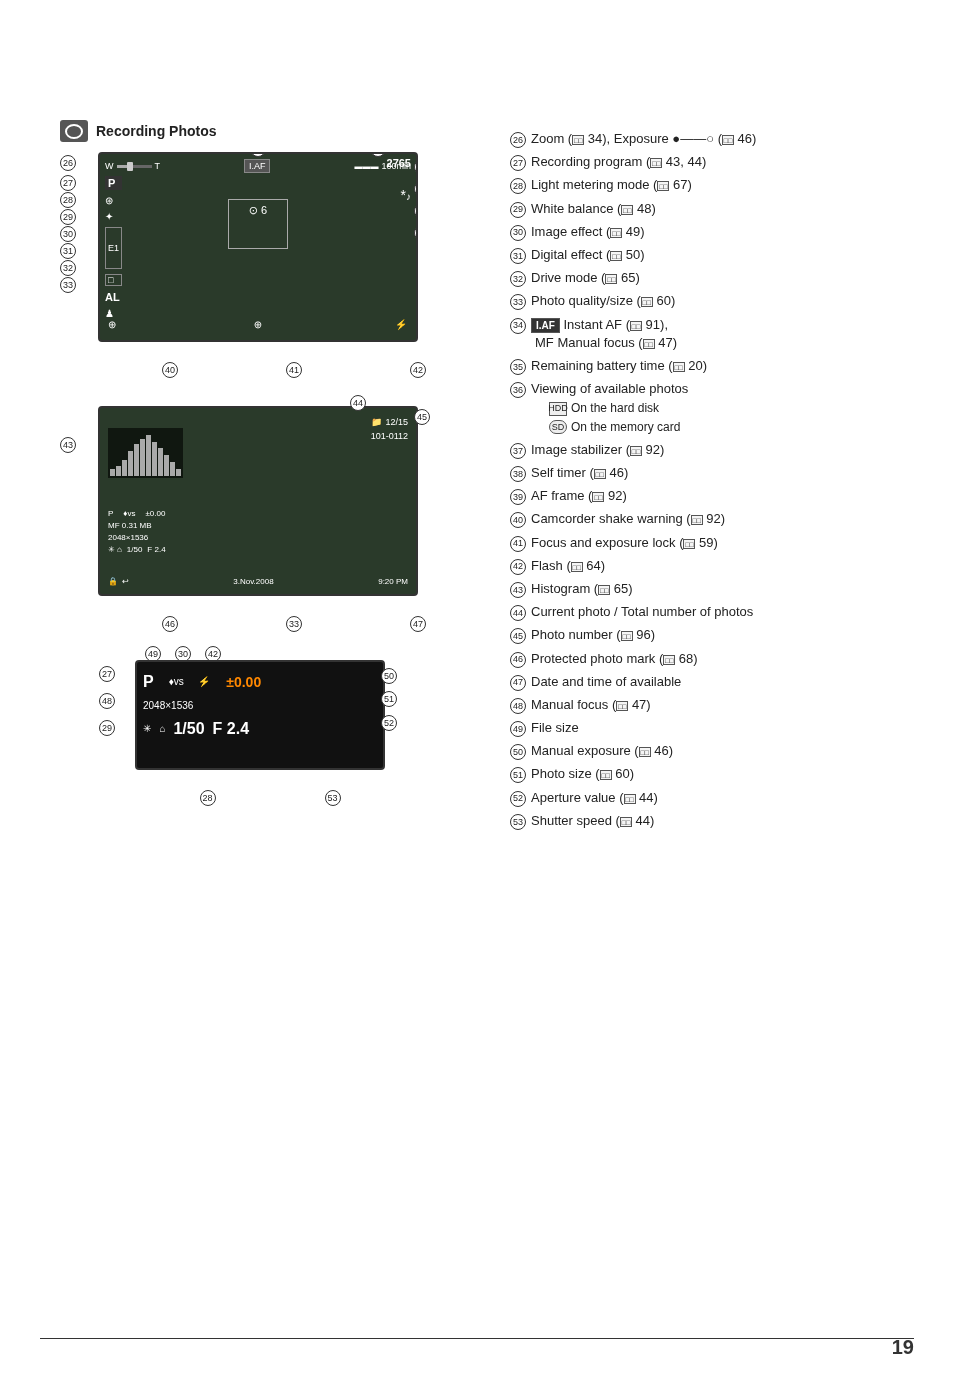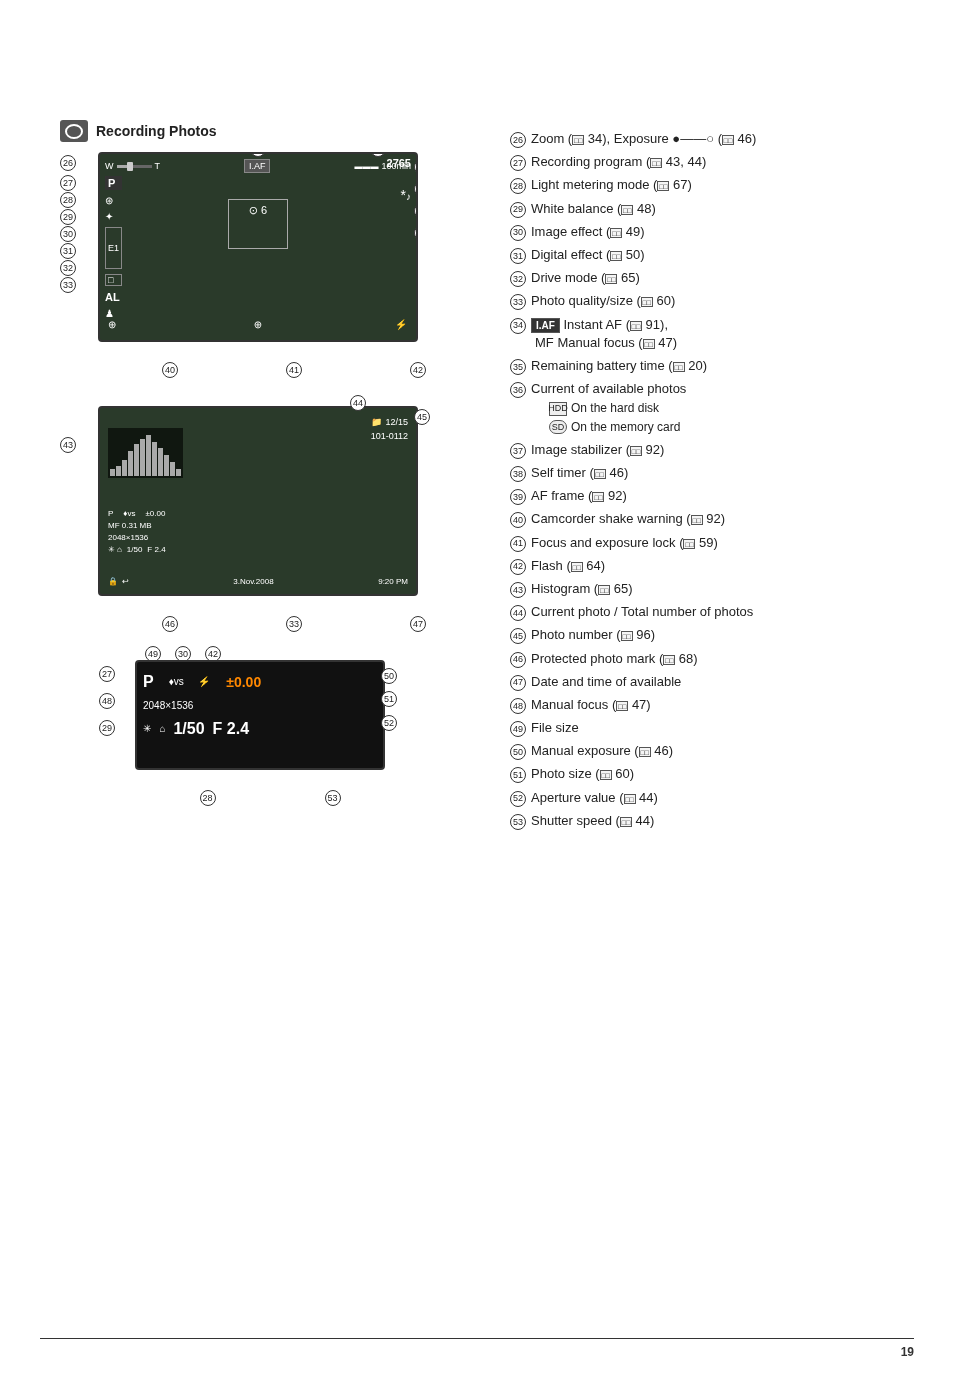--- a/index.html
+++ b/index.html
@@ -160,21 +160,21 @@
       text-align: center;
       line-height: 10px;
       background: #f5f5f5;
     }
 
     
     .page-number {
       position: absolute;
       bottom: 20px;
       right: 40px;
-      font-size: 12px;
+      font-size: 20px;
       font-weight: bold;
       color: #333;
     }
 
     
     .bottom-line {
       position: absolute;
       bottom: 40px;
       left: 40px;
       right: 40px;
@@ -440,21 +440,21 @@
           <span style="margin-left:4px;">MF Manual focus (<span class="book-icon">□□</span> 47)</span>
         </div>
       </li>
       <li>
         <span class="num-circle">35</span>
         <span>Remaining battery time (<span class="book-icon">□□</span> 20)</span>
       </li>
       <li>
         <span class="num-circle">36</span>
         <div>
-          <div>Current of available photos</div>
+          <div>Viewing of available photos</div>
           <div class="sub-item">
             <span class="sub-icon" style="font-size:9px;">HDD</span>
             <span>On the hard disk</span>
           </div>
           <div class="sub-item">
             <span class="sub-icon" style="font-size:9px;border-radius:7px;">SD</span>
             <span>On the memory card</span>
           </div>
         </div>
       </li>

